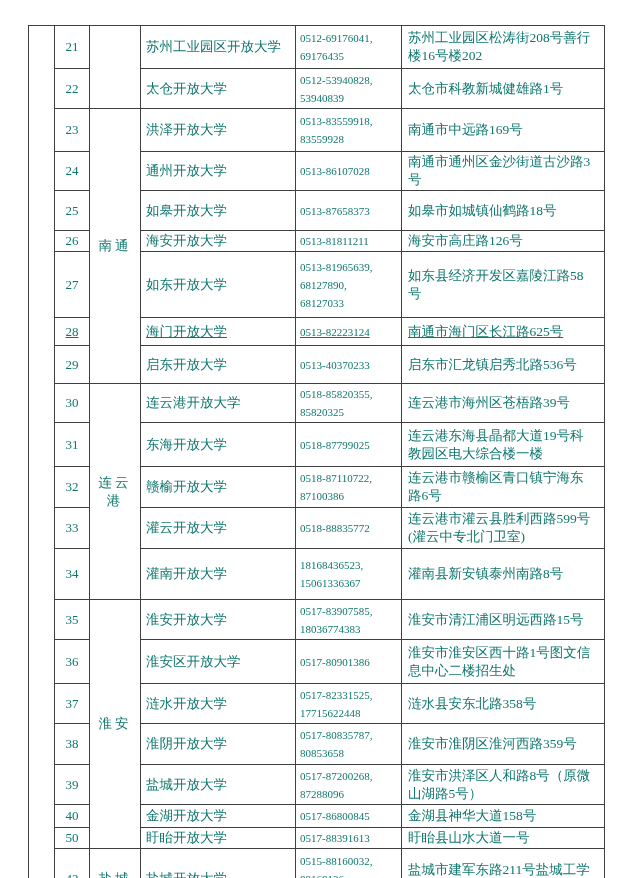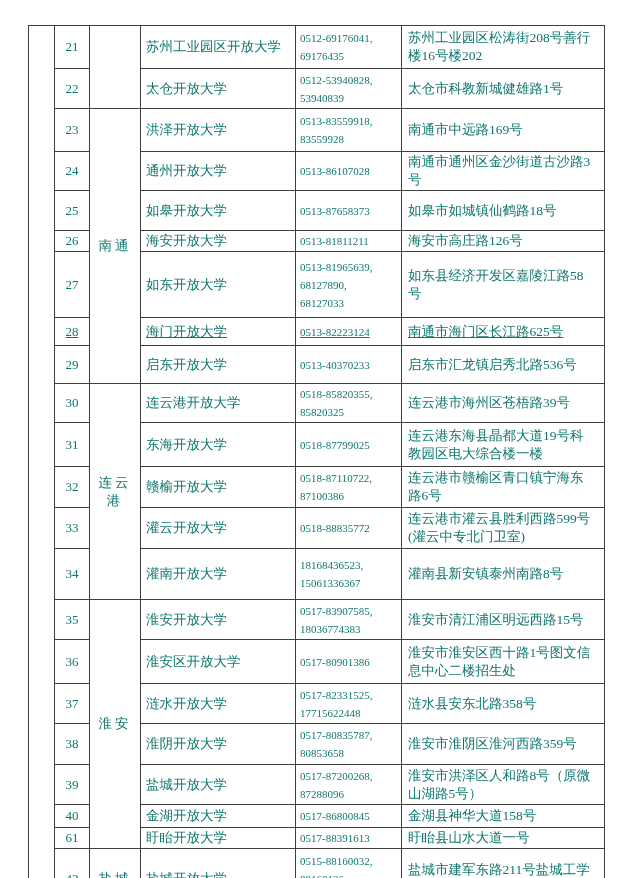--- a/index.html
+++ b/index.html
@@ -158,21 +158,21 @@
           <td class="col-phone">0517-87200268,<br>87288096</td>
           <td class="col-address">淮安市洪泽区人和路8号（原微山湖路5号）</td>
         </tr>
         <tr style="height: 23px;">
           <td class="col-no">40</td>
           <td class="col-name">金湖开放大学</td>
           <td class="col-phone">0517-86800845</td>
           <td class="col-address">金湖县神华大道158号</td>
         </tr>
         <tr style="height: 21px;">
-          <td class="col-no">61</td>
+          <td class="col-no">50</td>
           <td class="col-name">盱眙开放大学</td>
           <td class="col-phone">0517-88391613</td>
           <td class="col-address">盱眙县山水大道一号</td>
         </tr>
         <tr style="height: 61px;">
           <td class="col-no">42</td>
           <td class="col-region" rowspan="1">盐城</td>
           <td class="col-name">盐城开放大学</td>
           <td class="col-phone">0515-88160032,<br>88168136,<br>88168146,</td>
           <td class="col-address">盐城市建军东路211号盐城工学院东校区招生办公室102室</td>

